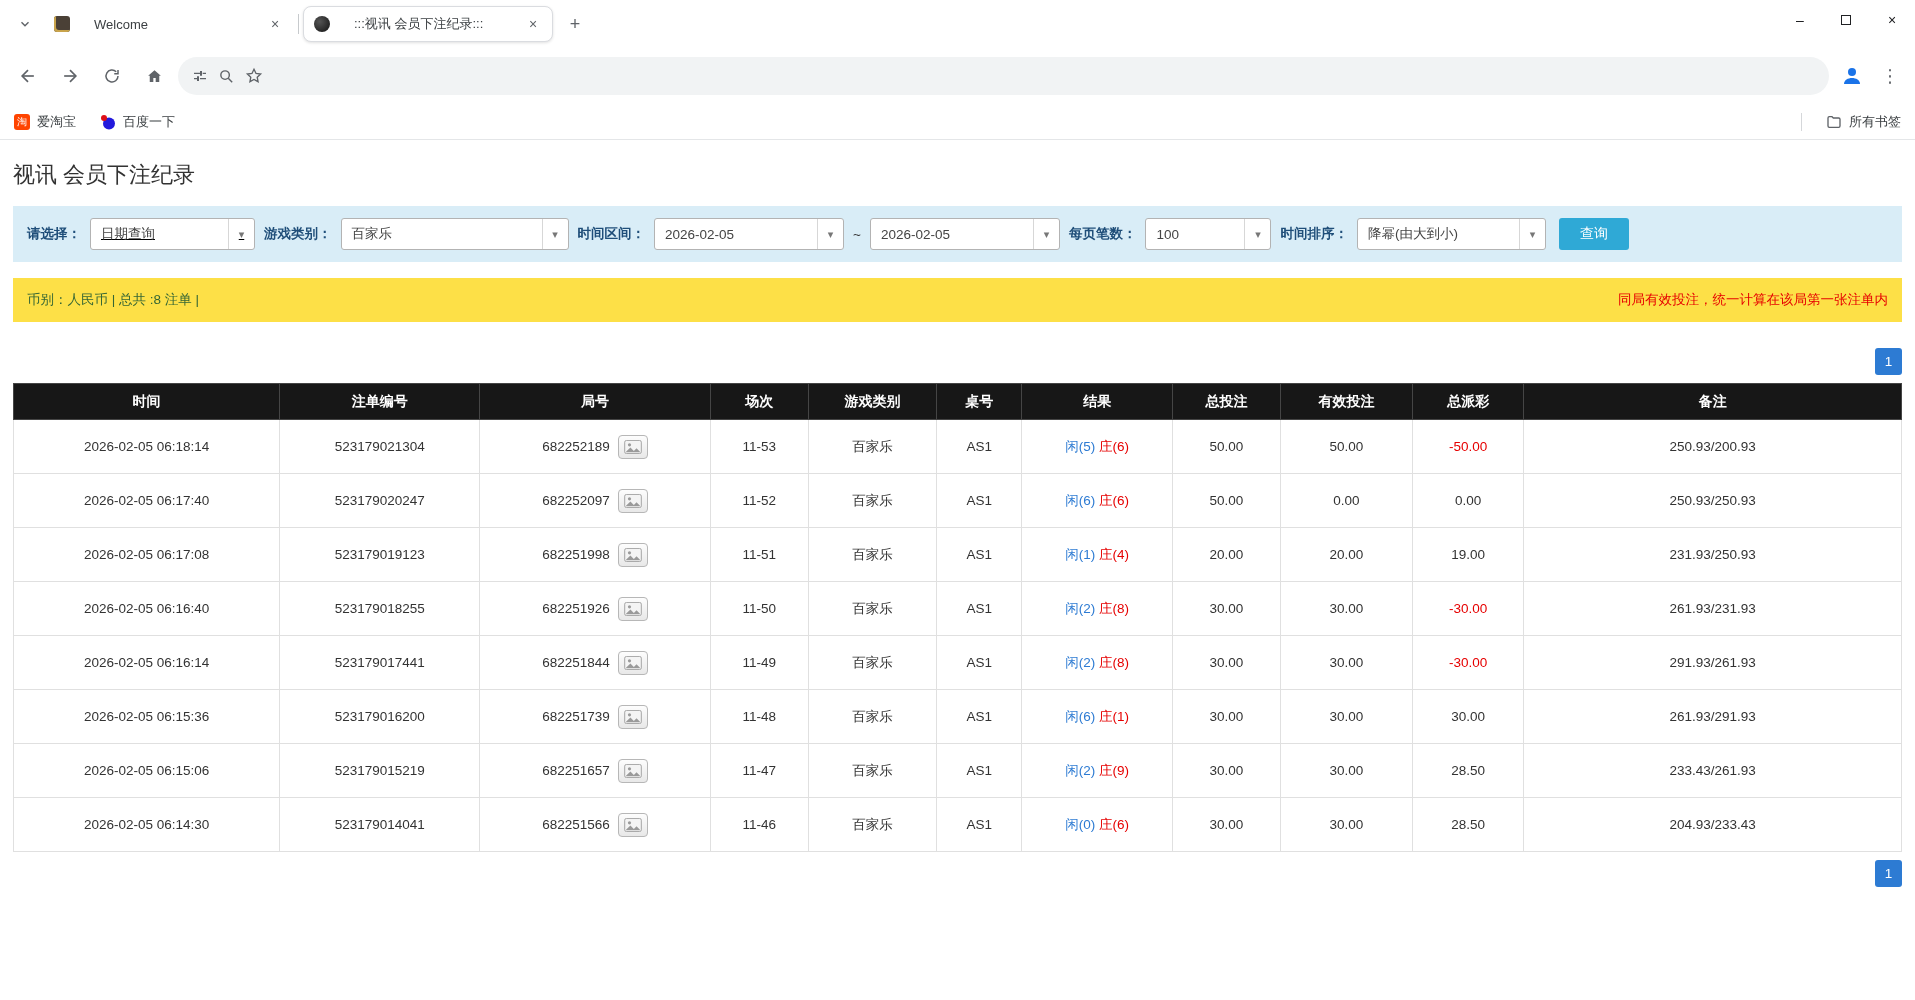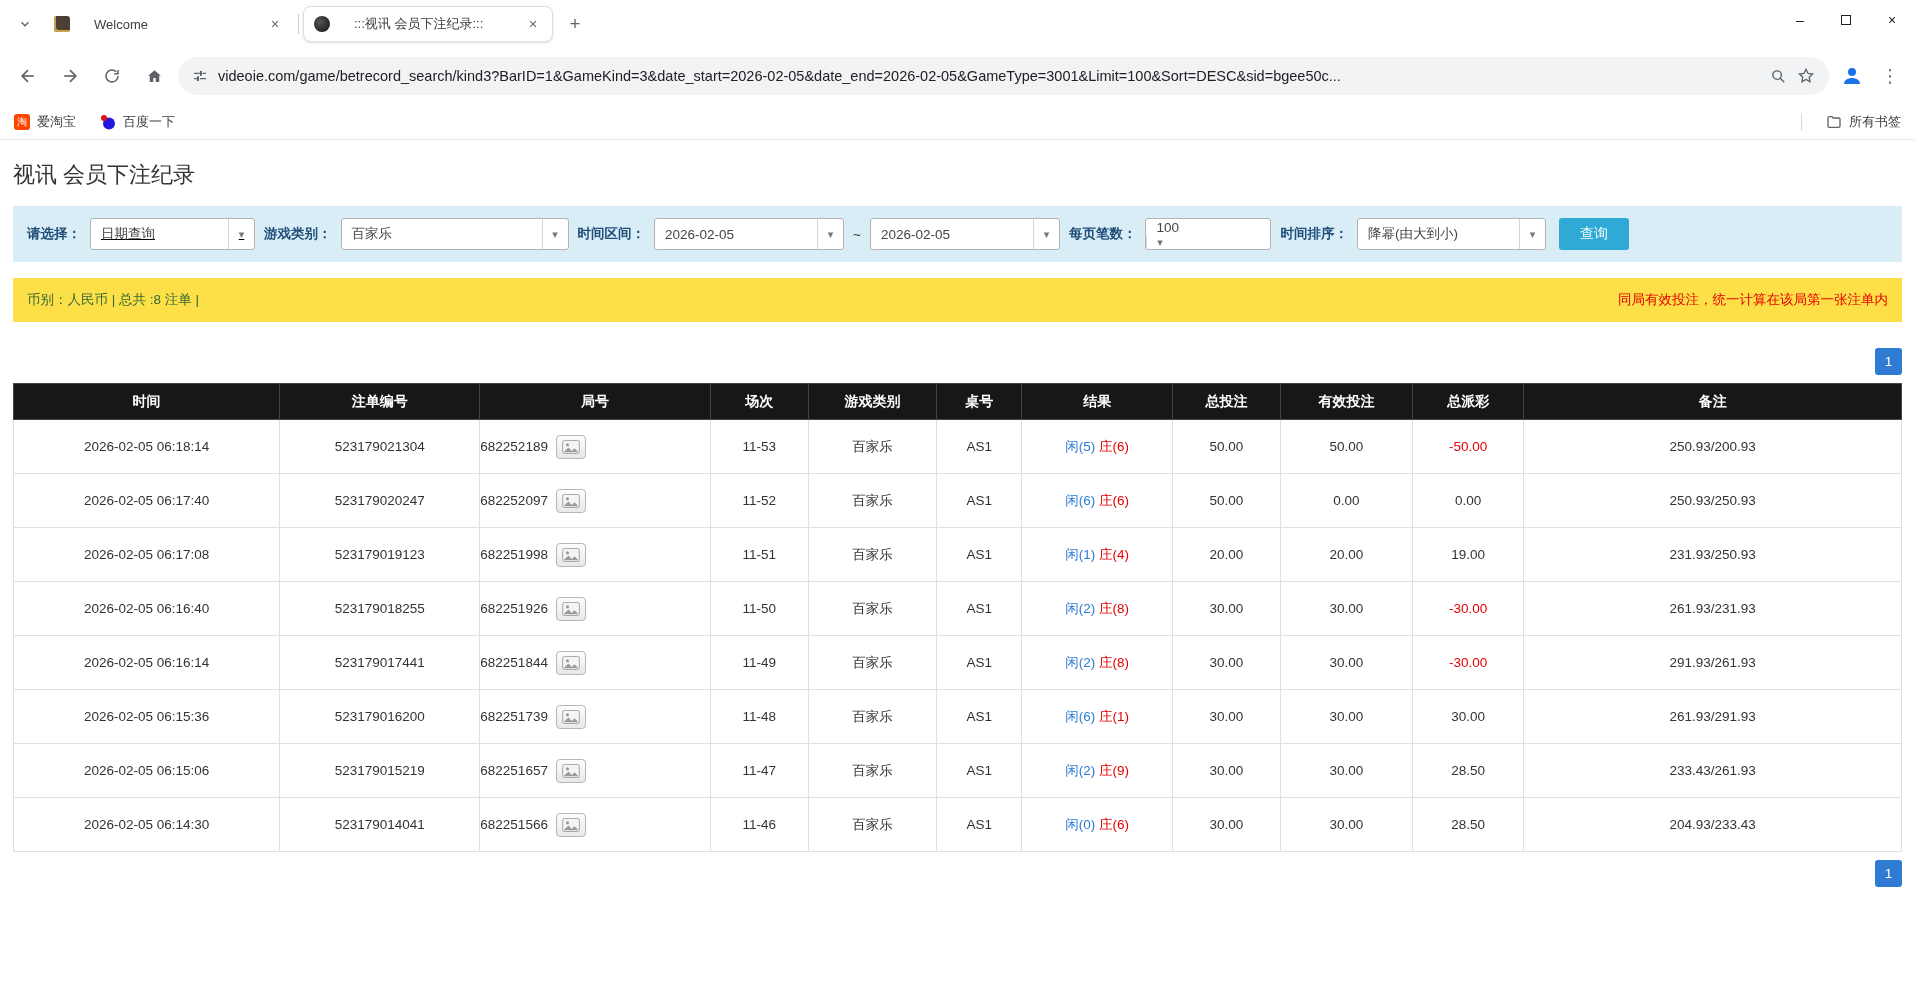--- a/index.html
+++ b/index.html
@@ -38,41 +38,41 @@
 
   
   .page { padding:0 13px; }
   .page-title { font-size:22px; font-weight:500; color:#333; margin:20px 0 16px; }
 
   .filter-bar { background:#d9edf7; padding:12px 14px; display:flex; align-items:center; gap:9px; }
   .f-label { font-size:13.5px; font-weight:bold; color:#1f4e79; white-space:nowrap; }
   .select { background:#fff; border:1px solid #b3b3b3; border-radius:3px; height:32px; display:flex; align-items:stretch; cursor:pointer; }
   .select .val { display:flex; align-items:center; padding:0 10px; font-size:13.5px; color:#444; flex:1; white-space:nowrap; overflow:hidden; }
   .select .arrow { width:26px; border-left:1px solid #d7d7d7; display:flex; align-items:center; justify-content:center; color:#777; font-size:11px; flex:none; }
-  .w165 { width:165px;text-decoration:underline; } .w228 { width:228px; } .w190 { width:190px; } .w126 { width:126px;flex-direction:column; } .w189 { width:189px; }
+  .w165 { width:165px;text-decoration:underline; } .w228 { width:228px; } .w190 { width:190px; } .w126 { width:126px; } .w189 { width:189px; }
   .tilde { font-size:13.5px; color:#333; }
   .btn-search { background:#2fa9d6; color:#fff; border:none; border-radius:3px; height:32px; padding:0 21px; font-size:14px; cursor:pointer; margin-left:4px; }
 
   .info-bar { background:#fde047; margin-top:16px; padding:13px 14px; display:flex; justify-content:space-between; align-items:center; font-size:13.5px; }
   .info-left { color:#356635; }
   .info-right { color:#e60000; }
 
   .pager { display:flex; justify-content:flex-end; margin:26px 0 8px; }
   .pager.bottom { margin:8px 0 0; }
   .page-btn { min-width:27px; height:27px; background:#2d7bd3; color:#fff; border-radius:3px; font-size:13.5px; display:flex; align-items:center; justify-content:center; cursor:pointer; }
 
   table.bet { width:100%; border-collapse:collapse; table-layout:fixed; }
   table.bet thead th { background:#171717; color:#fff; font-size:14px; font-weight:bold; height:36px; border:1px solid #454545; text-align:center; }
   table.bet tbody td { height:54px; background:#fff; border:1px solid #e0e0e0; font-size:13.5px; color:#333; text-align:center; vertical-align:middle; }
   table.bet tfoot td { height:40px; background:#a5a5a5; color:#fff; border:2px solid #fff; font-size:13.5px; text-align:center; vertical-align:middle; }
   .blue { color:#2d7bd3; }
   .neg { color:#e60000 !important; }
   .player { color:#2d7bd3; }
   .banker { color:#e60000; }
-  .round-cell { display:flex; align-items:center; gap:8px; }
+  .round-cell { display:flex; align-items:center; justify-content:center; gap:8px; }
   .img-btn { display:inline-flex; align-items:center; justify-content:center; width:30px; height:24px; background:linear-gradient(#fdfdfd,#e8e8e8); border:1px solid #b7b7b7; border-radius:4px; cursor:pointer; }
 </style>
 </head>
 <body>
 
 <div>
 
   <div class="tab-strip">
     <div class="tab-search-btn">
       <svg width="14" height="14" viewBox="0 0 24 24" fill="none" stroke="#5f6368" stroke-width="2.4">
@@ -129,21 +129,20 @@
           <path d="M12 4l8 7h-2v8h-4.5v-5h-3v5H6v-8H4z"></path>
         </svg>
     </div>
 
     <div class="omnibox">
       <span class="omni-icon">
         <svg width="16" height="16" viewBox="0 0 24 24" fill="#5f6368">
             <path d="M3 7h9v2H3zM16 7h5v2h-5zM12 4.5h3v7h-3zM3 15h5v2H3zM12 15h9v2h-9zM7.5 12.5h3v7h-3z"></path>
           </svg>
       </span>
-      <span class="url">videoie.com/game/betrecord_search/kind3?BarID=1&amp;GameKind=3&amp;date_start=2026-02-05&amp;date_end=2026-02-05&amp;GameType=3001&amp;Limit=100&amp;Sort=DESC&amp;sid=bgee50c...</span>
       <span class="omni-icon">
         <svg width="17" height="17" viewBox="0 0 24 24" fill="none" stroke="#5f6368" stroke-width="2">
             <circle cx="10" cy="10" r="6"></circle>
             <path d="M14.5 14.5L20 20"></path>
           </svg>
       </span>
       <span class="omni-icon">
         <svg width="18" height="18" viewBox="0 0 24 24" fill="none" stroke="#5f6368" stroke-width="1.8">
             <path d="M12 3l2.7 5.6 6.1.8-4.5 4.2 1.1 6-5.4-2.9-5.4 2.9 1.1-6L3.2 9.4l6.1-.8z"></path>
           </svg>

